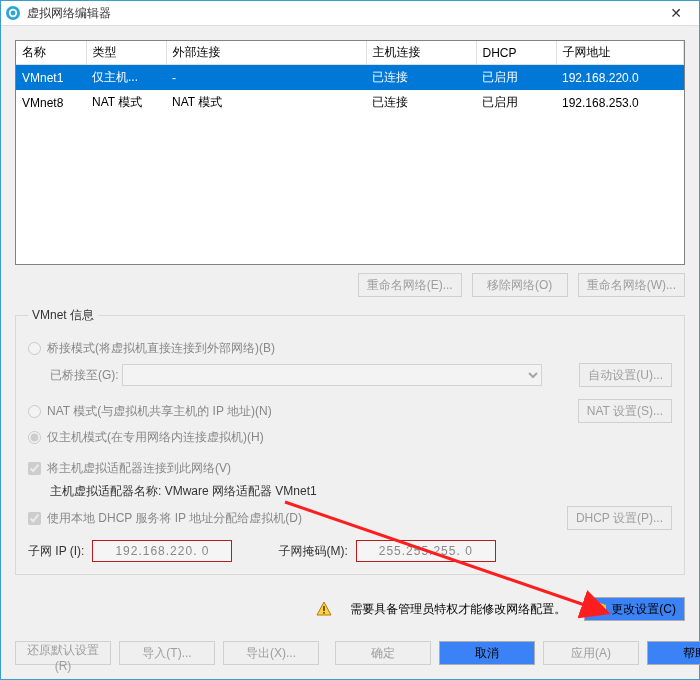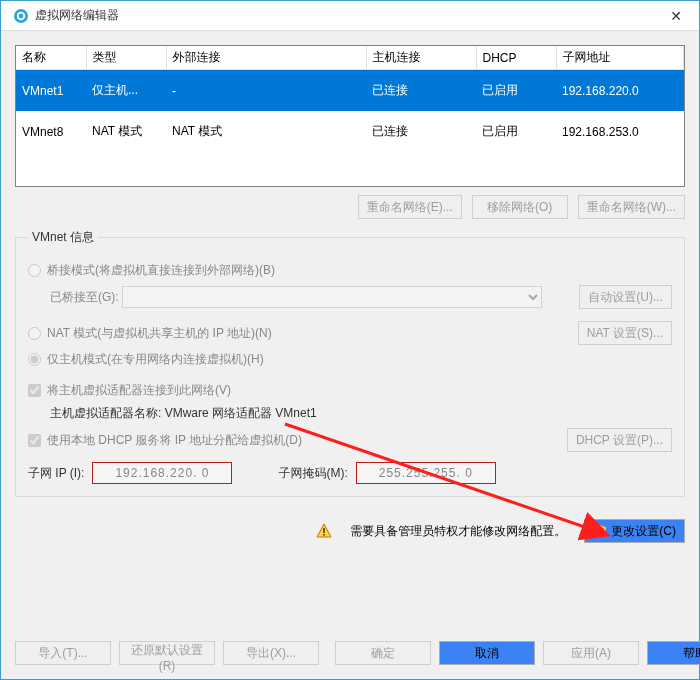--- a/index.html
+++ b/index.html
@@ -1,26 +1,26 @@
 <!DOCTYPE html>
 <html><head>
 <meta charset="utf-8">
 <style>
   * { box-sizing: border-box; font-family: "Microsoft YaHei", "Segoe UI", Tahoma, sans-serif; }
   body { margin:0; padding:0; width:700px; height:680px; background:#f0f0f0; font-size:12px; color:#000; }
   .window { width:700px; height:680px; display:flex; flex-direction:column; border:1px solid #3a9dcf; }
-  .titlebar { height:30px; background:#fff; display:flex; align-items:center; padding:0 0 0 12px; border-bottom:1px solid #ddd; }
+  .titlebar { height:30px; background:#fff; display:flex; align-items:center; padding:0 0 0 4px; border-bottom:1px solid #ddd; }
   .titlebar .app-icon { width:16px; height:16px; margin-right:6px; }
   .titlebar .title { flex:1; font-size:12px; color:#333; }
   .titlebar .close { width:46px; height:100%; display:flex; align-items:center; justify-content:center; font-size:14px; color:#333; cursor:pointer; }
   .content { flex:1; padding:14px 14px 10px 14px; display:flex; flex-direction:column; }
-  .listbox { border:1px solid #828282; background:#fff; height:142px; overflow:auto; }
+  .listbox { border:1px solid #828282; background:#fff; height:225px; overflow:auto; }
   table { width:100%; border-collapse:collapse; table-layout:fixed; }
   th { text-align:left; font-weight:normal; padding:3px 6px; border-right:1px solid #e0e0e0; border-bottom:1px solid #e0e0e0; background:#fff; font-size:12px; }
-  td { padding:12px 6px; font-size:12px; white-space:nowrap; overflow:hidden; }
+  td { padding:4px 6px; font-size:12px; white-space:nowrap; overflow:hidden; }
   tr.selected td { background:#0078d7; color:#fff; }
   .row-btns { display:flex; justify-content:flex-end; gap:10px; margin-top:8px; }
   .btn { min-width:96px; height:24px; border:1px solid #adadad; background:#3b82f6; font-size:12px; padding:0 8px; cursor:pointer; }
   .btn:disabled { color:#9e9e9e; background:#efefef; border-color:#d0d0d0; cursor:default; }
   .btn.small { min-width:92px;margin-left:30px; }
   fieldset.group { border:1px solid #d9d9d9; margin:10px 0 8px 0; padding:10px 12px 12px 12px; }
   fieldset.group legend { padding:0 4px; font-size:12px; color:#333; }
   .row { display:flex; align-items:center; margin:6px 0; }
   .row .spacer { flex:1; }
   .radio, .check { display:flex; align-items:center; gap:6px; color:#888; }
@@ -182,22 +182,22 @@
         <svg class="shield" viewBox="0 0 14 14">
             <path d="M7 1 L13 3 V7 C13 10 10 12.5 7 13 C4 12.5 1 10 1 7 V3 Z" fill="#1f6fd0"></path>
             <path d="M7 1 L13 3 V7 C13 10 10 12.5 7 13 Z" fill="#ffc924"></path>
           </svg>
         <span>更改设置(C)</span>
       </button>
     </div>
   </div>
 
   <div class="footer">
+    <button class="btn" disabled="">还原默认设置(R)</button>
     <button class="btn" disabled="">导入(T)...</button>
-    <button class="btn" disabled="">还原默认设置(R)</button>
     <button class="btn" disabled="">导出(X)...</button>
     <div class="gap"></div>
     <button class="btn" disabled="">确定</button>
     <button class="btn">取消</button>
     <button class="btn" disabled="">应用(A)</button>
     <button class="btn">帮助</button>
   </div>
 </div>
 
 </body></html>

